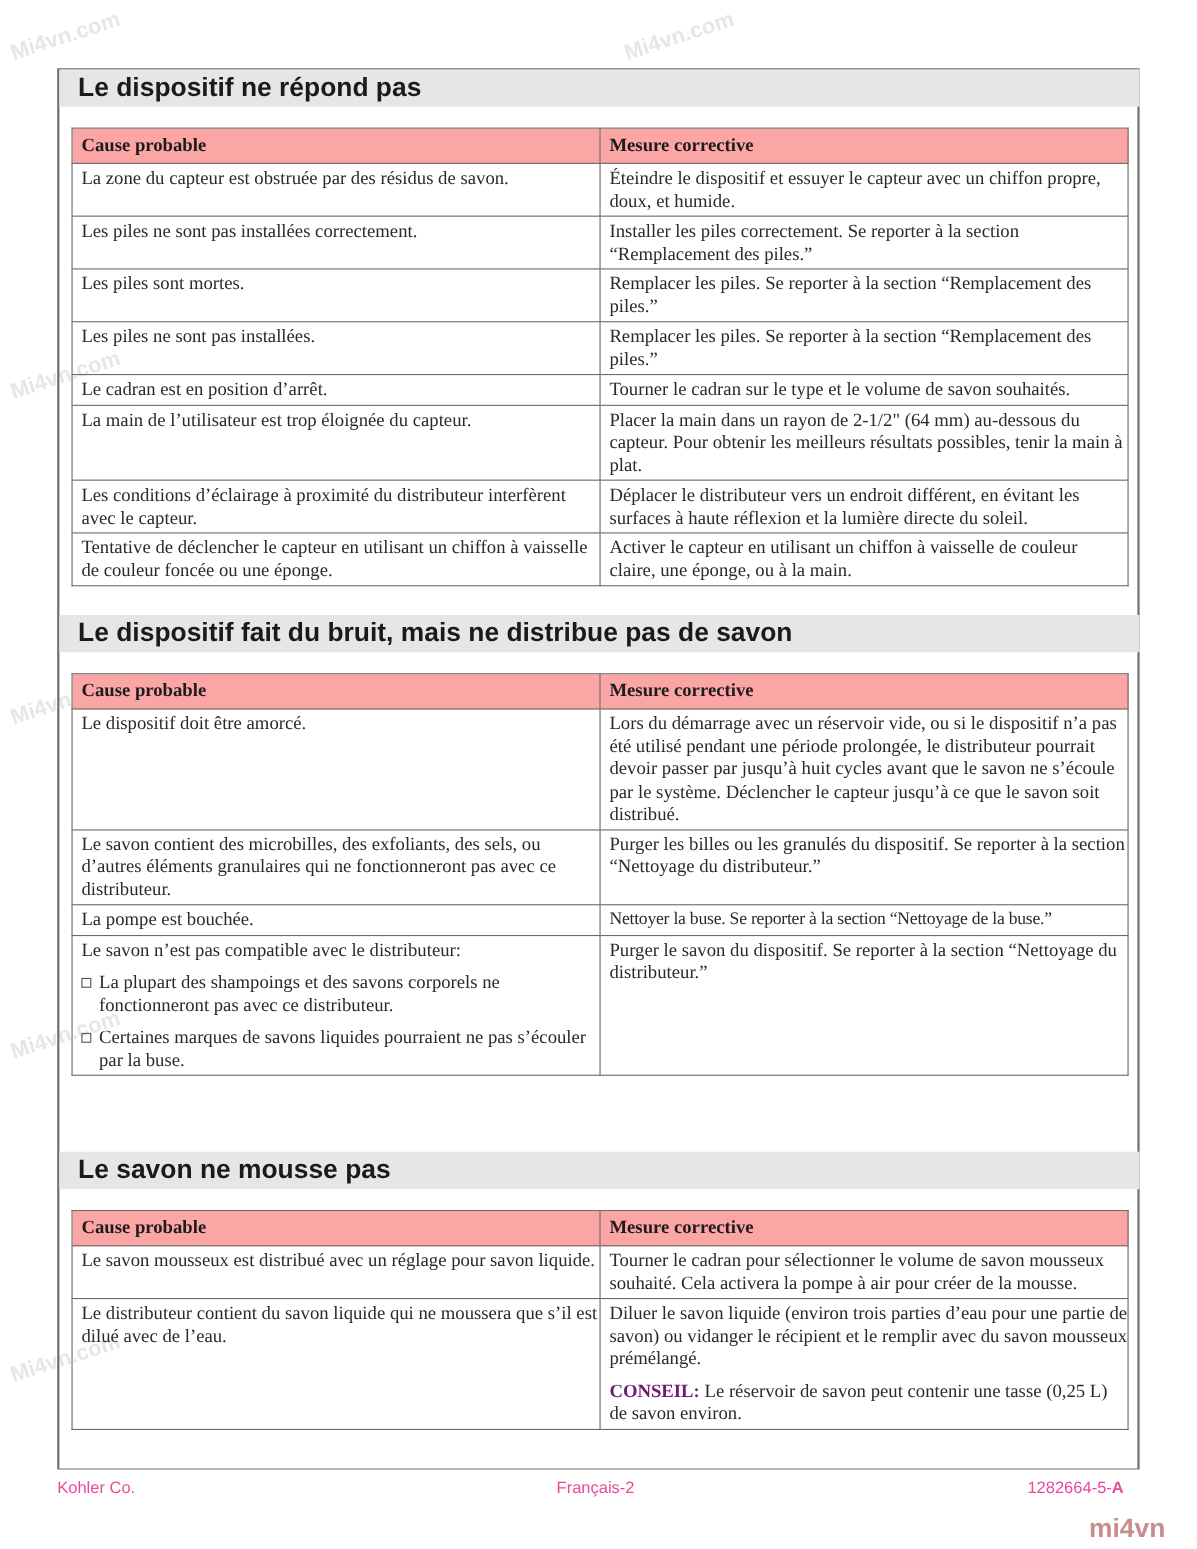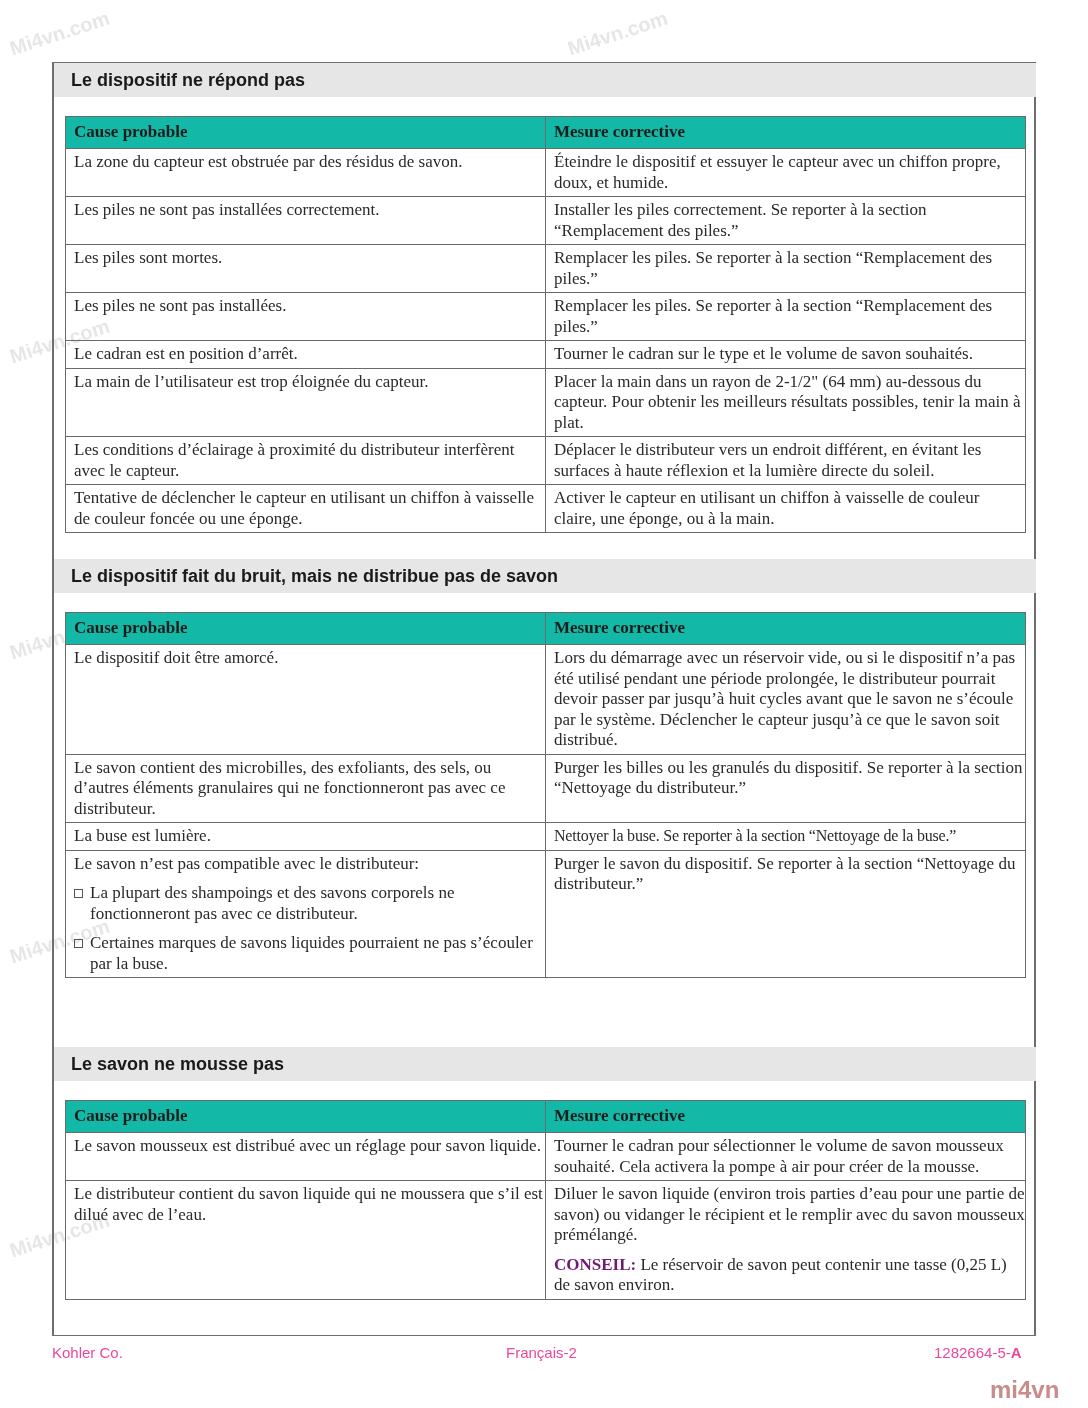--- a/index.html
+++ b/index.html
@@ -5,33 +5,33 @@
   html, body { margin:0; padding:0; background:#ffffff; }
   body { width:1088px; height:1408px; position:relative; overflow:hidden; }
   .frame {
     position:absolute; left:52px; top:62px; width:984px; height:1274px;
     border:1px solid #6e6e6e; border-left:2px solid #6e6e6e; border-right:2px solid #6e6e6e; border-top:2px solid #6e6e6e;
     box-sizing:border-box;
   }
   .section-bar {
     position:absolute; left:54px; width:982px; height:34px;
     background:#e6e6e6;
-    font-family:"Liberation Sans", sans-serif; font-weight:bold; font-size:18px; color:#1a1a1a;
+    font-family:"Liberation Sans", sans-serif; font-weight:bold; font-size:24px; color:#1a1a1a;
     line-height:34px; padding-left:17px; box-sizing:border-box;
   }
   table.tt {
     position:absolute; left:65px; width:960px;
     border-collapse:collapse; table-layout:fixed;
     font-family:"Liberation Serif", serif; font-size:17px; color:#2a2a2a;
   }
   table.tt td, table.tt th {
     border:1.5px solid #6a6a6a; vertical-align:top; text-align:left;
     padding:3px 0 3px 8px; line-height:20.5px;
   }
-  table.tt th { background:#14b8a6; font-weight:bold; color:#1c1c1c; height:24px; padding-top:5px; padding-bottom:2px; }
+  table.tt th { background:#fca5a5; font-weight:bold; color:#1c1c1c; height:24px; padding-top:5px; padding-bottom:2px; }
   col.c1 { width:480px; }
   col.c2 { width:480px; }
   .bullets { list-style:none; margin:9px 0 0 0; padding:0; }
   .bullets li { position:relative; padding-left:16px; margin-bottom:9px; }
   .bullets li:last-child { margin-bottom:0; }
   .bullets li .box { position:absolute; left:0; top:6px; width:7px; height:7px; border:1px solid #555; }
   .tip { margin-top:9px; }
   .tip b { font-weight:bold; color:#701a75; }
   .footer { position:absolute; top:1344px; font-family:"Liberation Sans", sans-serif; font-size:15px; color:#ec4899; }
   .wm { position:absolute; font-family:"Liberation Sans", sans-serif; font-weight:bold; font-size:20px; color:#e4e4e4; transform:rotate(-18deg); opacity:0.9; }
@@ -108,21 +108,21 @@
   </tr>
   <tr>
         <td>Le dispositif doit être amorcé.</td>
         <td>Lors du démarrage avec un réservoir vide, ou si le dispositif n’a pas été utilisé pendant une période prolongée, le distributeur pourrait devoir passer par jusqu’à huit cycles avant que le savon ne s’écoule par le système. Déclencher le capteur jusqu’à ce que le savon soit distribué.</td>
       </tr>
   <tr>
         <td>Le savon contient des microbilles, des exfoliants, des sels, ou d’autres éléments granulaires qui ne fonctionneront pas avec ce distributeur.</td>
         <td>Purger les billes ou les granulés du dispositif. Se reporter à la section “Nettoyage du distributeur.”</td>
       </tr>
   <tr>
-        <td>La buse est lumière.</td>
+        <td>La pompe est bouchée.</td>
         <td style="font-size:16px;letter-spacing:-0.2px;">Nettoyer la buse. Se reporter à la section “Nettoyage de la buse.”</td>
       </tr>
   <tr>
     <td>
       <div>Le savon n’est pas compatible avec le distributeur:</div>
       <ul class="bullets">
         <li><span class="box"></span><span>La plupart des shampoings et des savons corporels ne fonctionneront pas avec ce distributeur.</span></li>
         <li><span class="box"></span><span>Certaines marques de savons liquides pourraient ne pas s’écouler par la buse.</span></li>
       </ul>
     </td>

